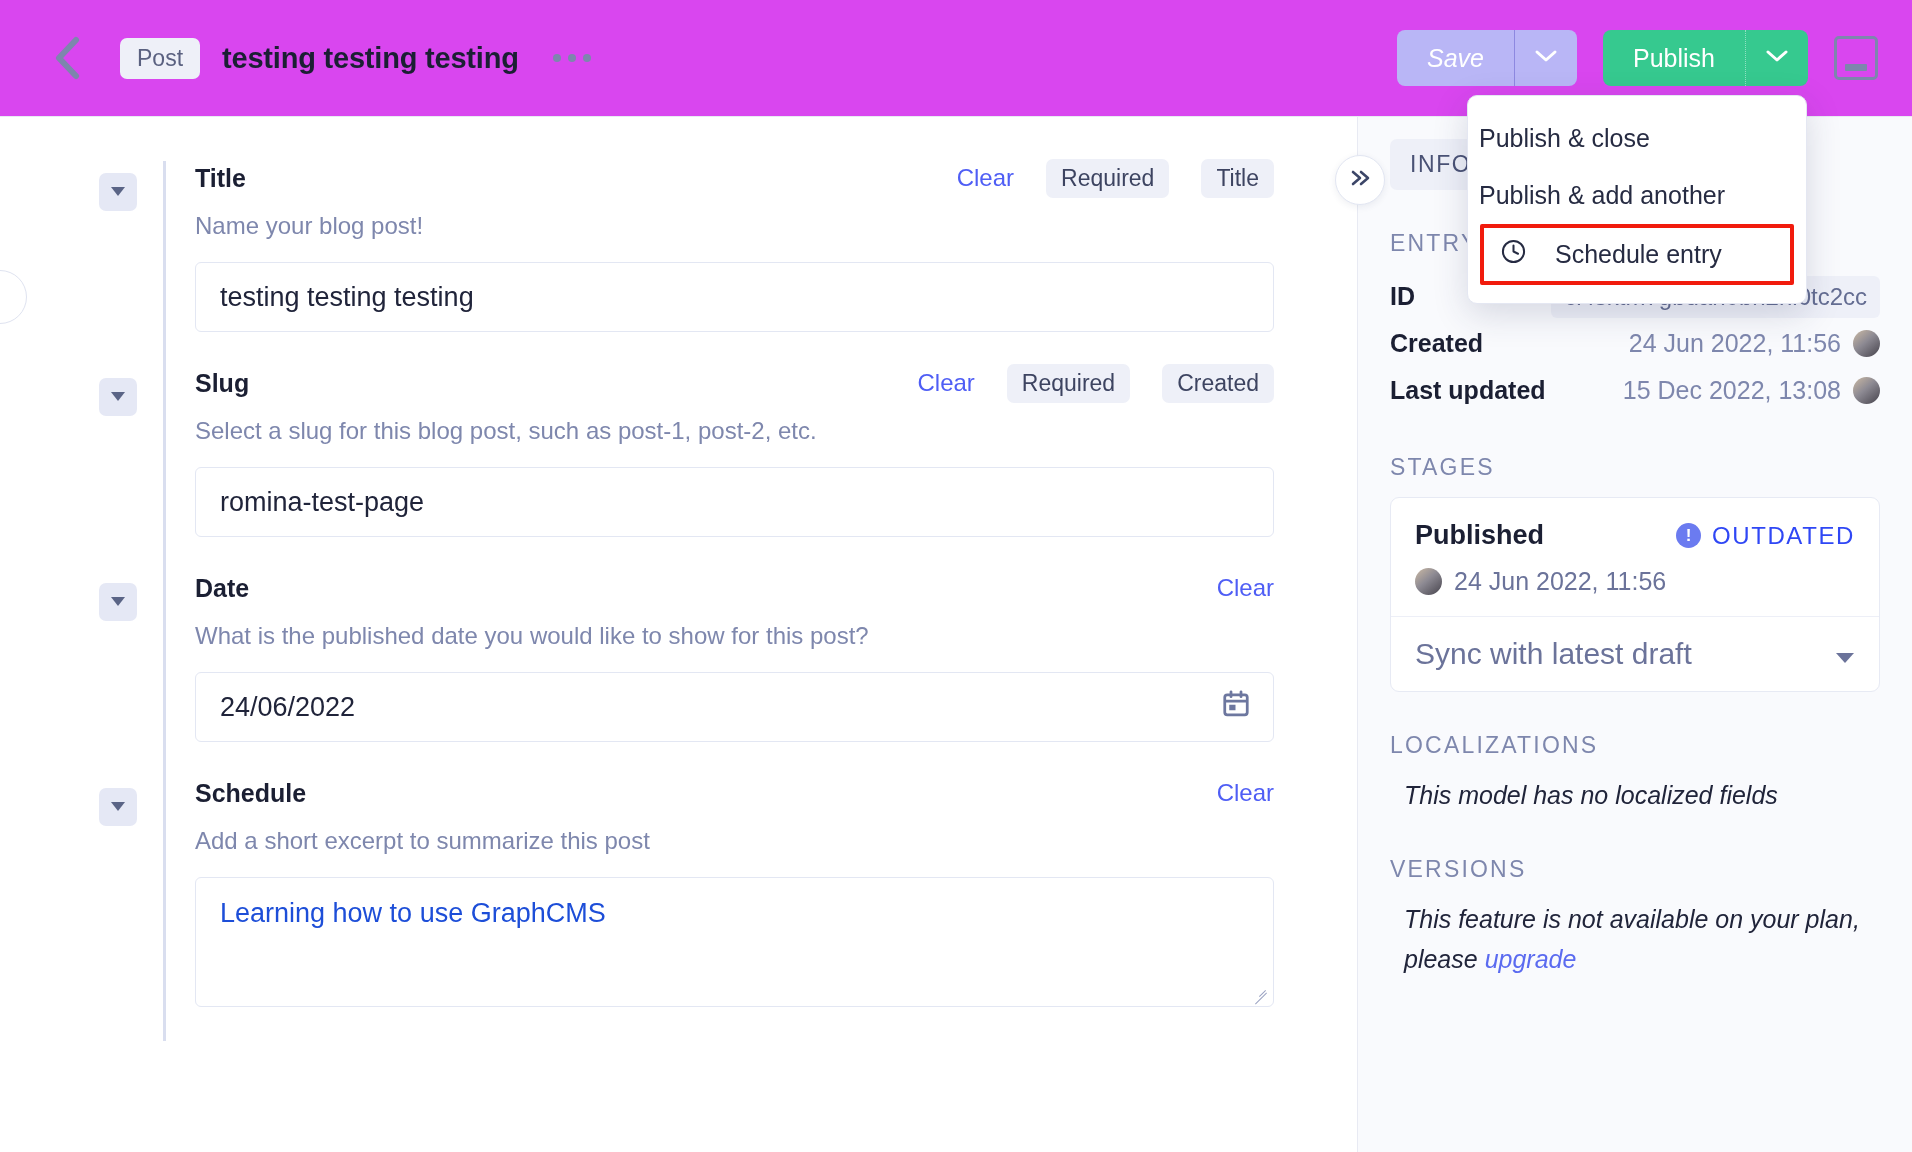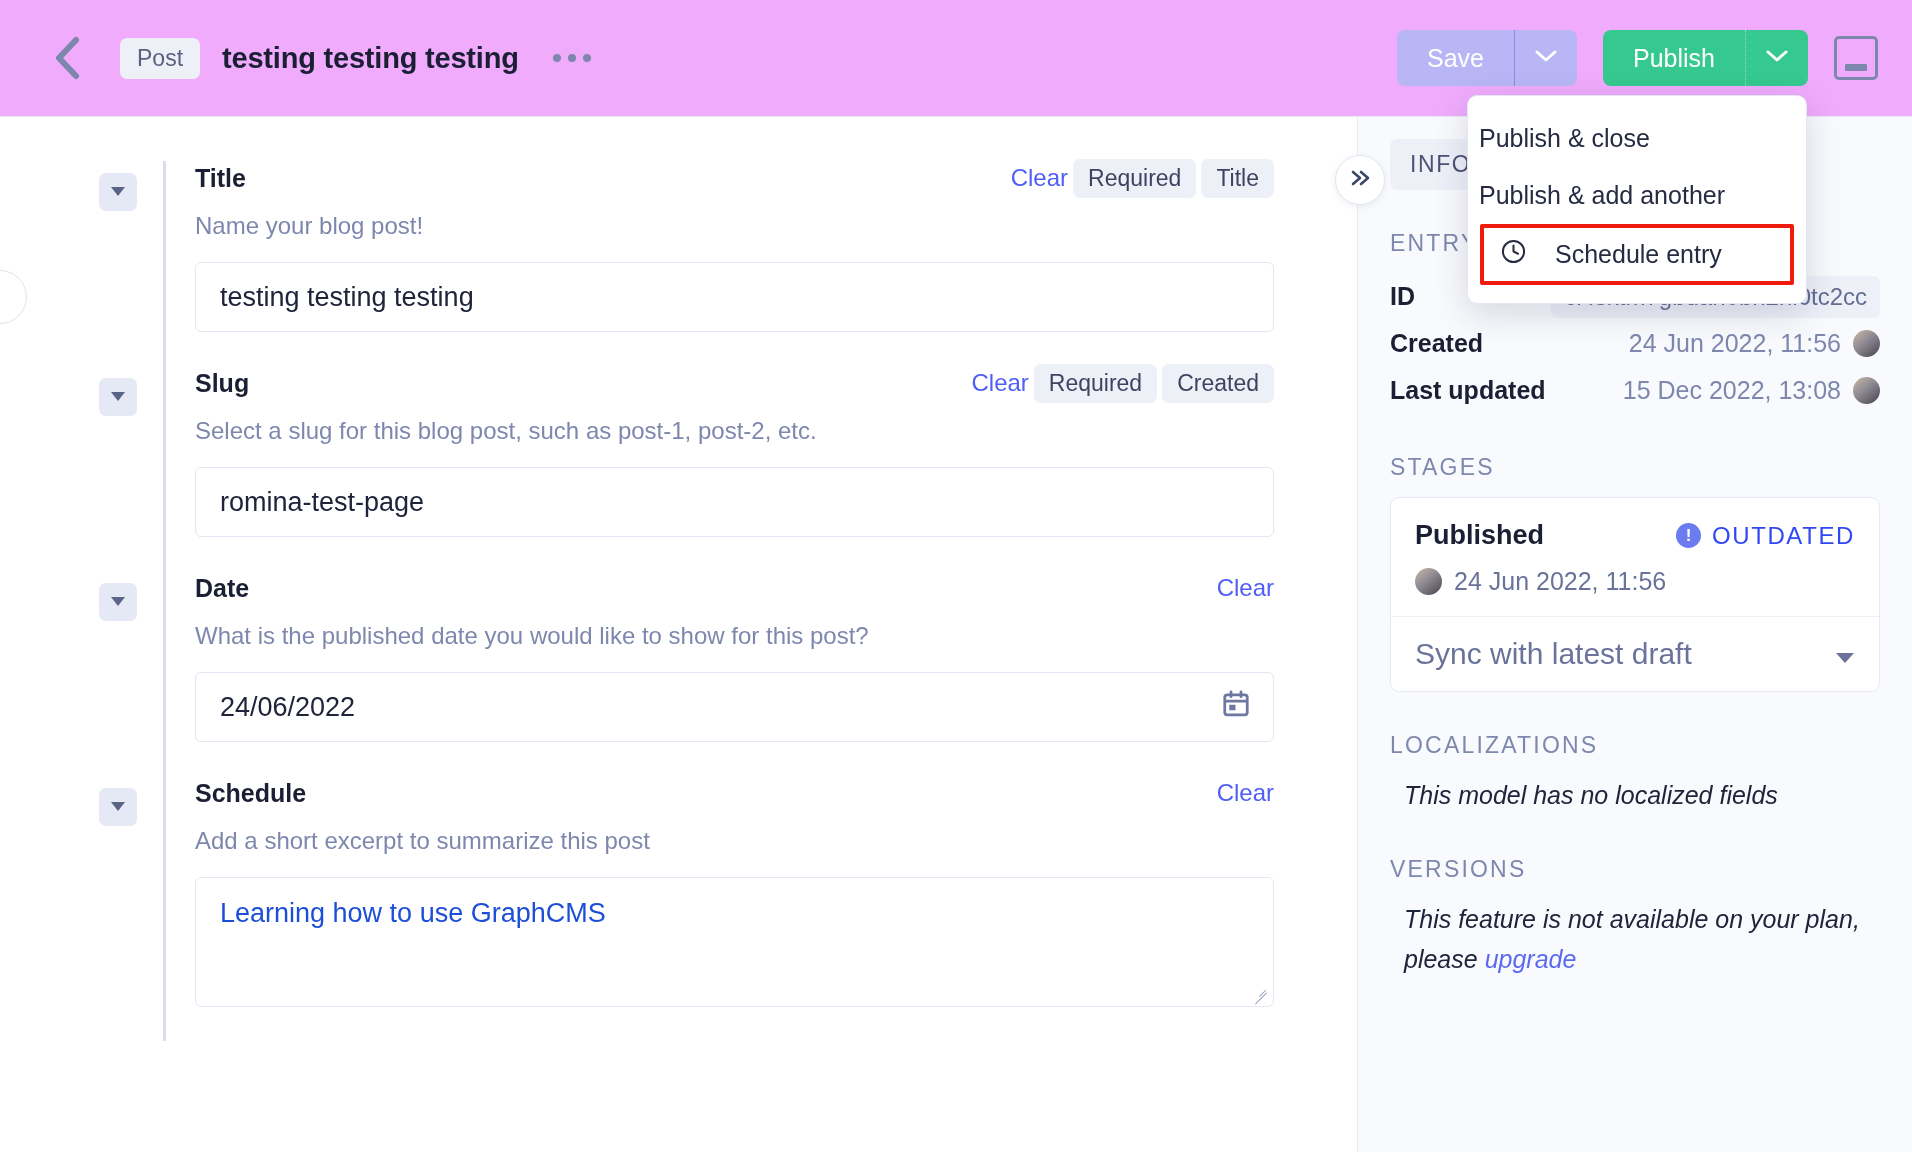--- a/index.html
+++ b/index.html
@@ -8,21 +8,21 @@
     font-family: "Liberation Sans", sans-serif;
     background: #ffffff;
     overflow: hidden;
   }
   .app { position: relative; width: 1912px; height: 1152px; }
 
   
   .topbar {
     position: absolute; top: 0; left: 0;
     width: 1912px; height: 117px;
-    background: #f0abfc;
+    background: #d946ef;
     border-bottom: 1px solid #e8eaf3;
     display: flex; align-items: center;
   }
   .back-btn {
     margin-left: 46px; width: 42px; height: 42px;
     display: flex; align-items: center; justify-content: center;
     cursor: pointer;
   }
   .back-btn svg { display: block; }
   .type-chip {
@@ -47,20 +47,21 @@
     margin-left: auto; margin-right: 34px;
     display: flex; align-items: center; gap: 26px;
   }
   .split-btn { display: flex; align-items: stretch; border-radius: 8px; overflow: hidden; height: 56px; }
   .split-btn.save { background: #b9b6f6; }
   .split-btn.save .main {
     color: #ffffff; font-size: 25px; padding: 16px 30px;
     display: flex; align-items: center; justify-content: center;
     border-right: 1px solid #8d88e0;
     cursor: default;
+    font-style: italic;
   }
   .split-btn.save .caret { width: 62px; display:flex; align-items:center; justify-content:center; cursor: pointer; }
   .split-btn.publish { background: #36c98f; }
   .split-btn.publish .main {
     color: #ffffff; font-size: 25px; padding: 0 30px;
     display: flex; align-items: center; justify-content: center;
     border-right: 1px dotted rgba(255,255,255,0.45);
     cursor: pointer;
   }
   .split-btn.publish .caret { width: 62px; display:flex; align-items:center; justify-content:center; cursor: pointer; }
@@ -106,21 +107,21 @@
   }
   .field-body {
     margin-left: 26px;
     border-left: 3px solid #d9deef;
     padding-left: 29px;
     padding-bottom: 34px;
     width: 1111px;
   }
   .field-head { display: flex; align-items: center; height: 34px; }
   .field-label { font-size: 25px; font-weight: 700; color: #1b1f33; }
-  .field-meta { margin-left: auto; display: flex; align-items: center; gap: 5px; }
+  .field-meta { margin-left: auto; display: flex; align-items: center; gap: 32px; }
   .clear-link { color: #4f5ef5; font-size: 24px; cursor: pointer; }
   .chip {
     background: #eef0f8; color: #3d4461; font-size: 23px;
     padding: 8px 15px; border-radius: 7px; line-height: 1;
   }
   .field-desc { font-size: 24px; color: #7e87ad; margin-top: 17px; }
   .input-box {
     margin-top: 22px;
     border: 1px solid #e3e7f3; border-radius: 6px;
     height: 70px; display: flex; align-items: center;

